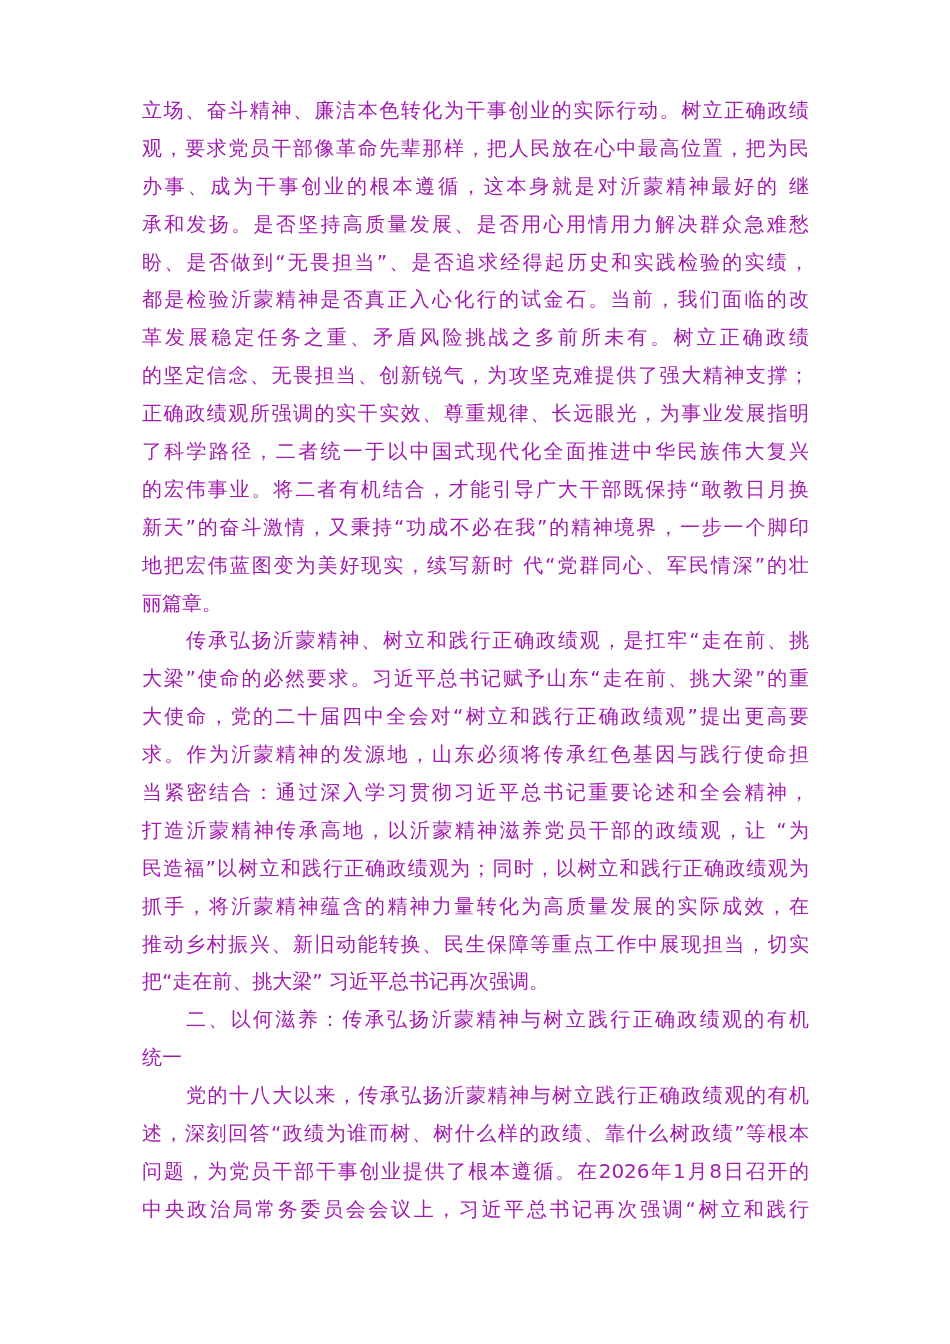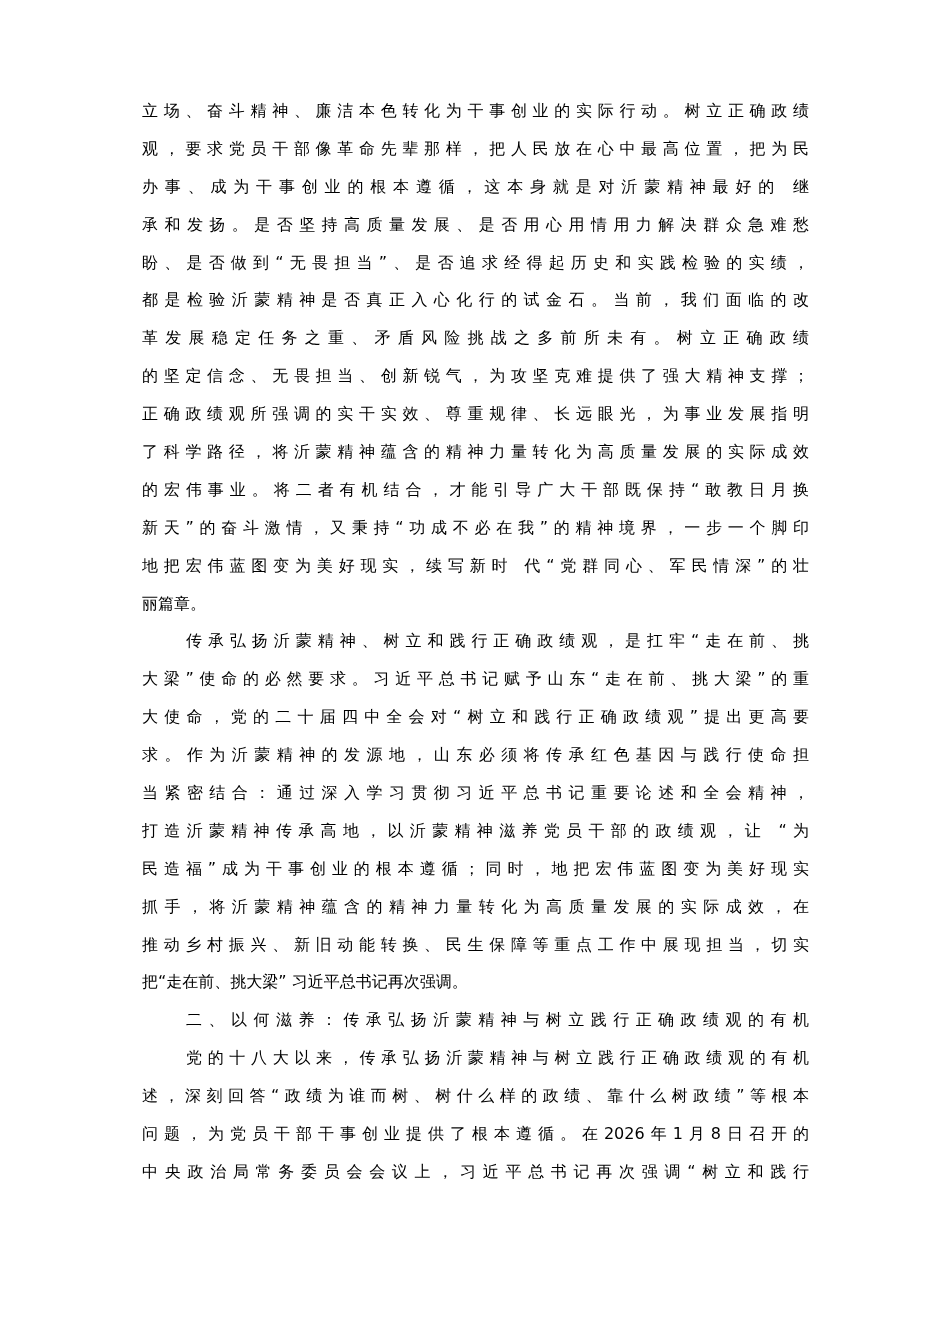--- a/index.html
+++ b/index.html
@@ -3,23 +3,23 @@
 <meta charset="utf-8">
 <style>
   html, body { margin: 0; padding: 0; background: #ffffff; }
   body { width: 950px; height: 1344px; position: relative; overflow: hidden; }
   .page {
     position: absolute;
     left: 142px;
     top: 92px;
     width: 667px;
     font-family: "DejaVu Sans", "Liberation Sans", sans-serif;
-    font-size: 16px;
+    font-size: 20px;
     line-height: 37.9px;
-    color: #000000;
+    color: #a21caf;
     text-align: justify;
     text-justify: inter-character;
   }
   .line { display: block; height: 37.9px; white-space: nowrap; text-align-last: justify; text-align: justify; }
   .line.last { text-align-last: left; }
   .indent { padding-left: 44px; }
   p { margin: 0; }
 </style>
 </head>
 <body>
@@ -29,42 +29,43 @@
   <p>
     <span class="line">立场、奋斗精神、廉洁本色转化为干事创业的实际行动。树立正确政绩</span>
     <span class="line">观，要求党员干部像革命先辈那样，把人民放在心中最高位置，把为民</span>
     <span class="line">办事、成为干事创业的根本遵循，这本身就是对沂蒙精神最好的 继</span>
     <span class="line">承和发扬。是否坚持高质量发展、是否用心用情用力解决群众急难愁</span>
     <span class="line">盼、是否做到“无畏担当”、是否追求经得起历史和实践检验的实绩，</span>
     <span class="line">都是检验沂蒙精神是否真正入心化行的试金石。当前，我们面临的改</span>
     <span class="line">革发展稳定任务之重、矛盾风险挑战之多前所未有。树立正确政绩</span>
     <span class="line">的坚定信念、无畏担当、创新锐气，为攻坚克难提供了强大精神支撑；</span>
     <span class="line">正确政绩观所强调的实干实效、尊重规律、长远眼光，为事业发展指明</span>
-    <span class="line">了科学路径，将沂蒙精神蕴含的精神力量转化为高质量发展的实际成效</span>
+    <span class="line">了科学路径，二者统一于以中国式现代化全面推进中华民族伟大复兴</span>
     <span class="line">的宏伟事业。将二者有机结合，才能引导广大干部既保持“敢教日月换</span>
     <span class="line">新天”的奋斗激情，又秉持“功成不必在我”的精神境界，一步一个脚印</span>
     <span class="line">地把宏伟蓝图变为美好现实，续写新时 代“党群同心、军民情深”的壮</span>
     <span class="line last">丽篇章。</span>
   </p>
 
   <p>
     <span class="line indent">传承弘扬沂蒙精神、树立和践行正确政绩观，是扛牢“走在前、挑</span>
     <span class="line">大梁”使命的必然要求。习近平总书记赋予山东“走在前、挑大梁”的重</span>
     <span class="line">大使命，党的二十届四中全会对“树立和践行正确政绩观”提出更高要</span>
     <span class="line">求。作为沂蒙精神的发源地，山东必须将传承红色基因与践行使命担</span>
     <span class="line">当紧密结合：通过深入学习贯彻习近平总书记重要论述和全会精神，</span>
     <span class="line">打造沂蒙精神传承高地，以沂蒙精神滋养党员干部的政绩观，让 “为</span>
-    <span class="line">民造福”成为干事创业的根本遵循；同时，地把宏伟蓝图变为美好现实</span>
+    <span class="line">民造福”以树立和践行正确政绩观为；同时，以树立和践行正确政绩观为</span>
     <span class="line">抓手，将沂蒙精神蕴含的精神力量转化为高质量发展的实际成效，在</span>
     <span class="line">推动乡村振兴、新旧动能转换、民生保障等重点工作中展现担当，切实</span>
     <span class="line last">把“走在前、挑大梁” 习近平总书记再次强调。</span>
   </p>
 
   <p>
     <span class="line indent">二、以何滋养：传承弘扬沂蒙精神与树立践行正确政绩观的有机</span>
+    <span class="line last">统一</span>
   </p>
 
   <p>
     <span class="line indent">党的十八大以来，传承弘扬沂蒙精神与树立践行正确政绩观的有机</span>
     <span class="line">述，深刻回答“政绩为谁而树、树什么样的政绩、靠什么树政绩”等根本</span>
     <span class="line">问题，为党员干部干事创业提供了根本遵循。在2026年1月8日召开的</span>
     <span class="line">中央政治局常务委员会会议上，习近平总书记再次强调“树立和践行</span>
   </p>
 </div>
 

